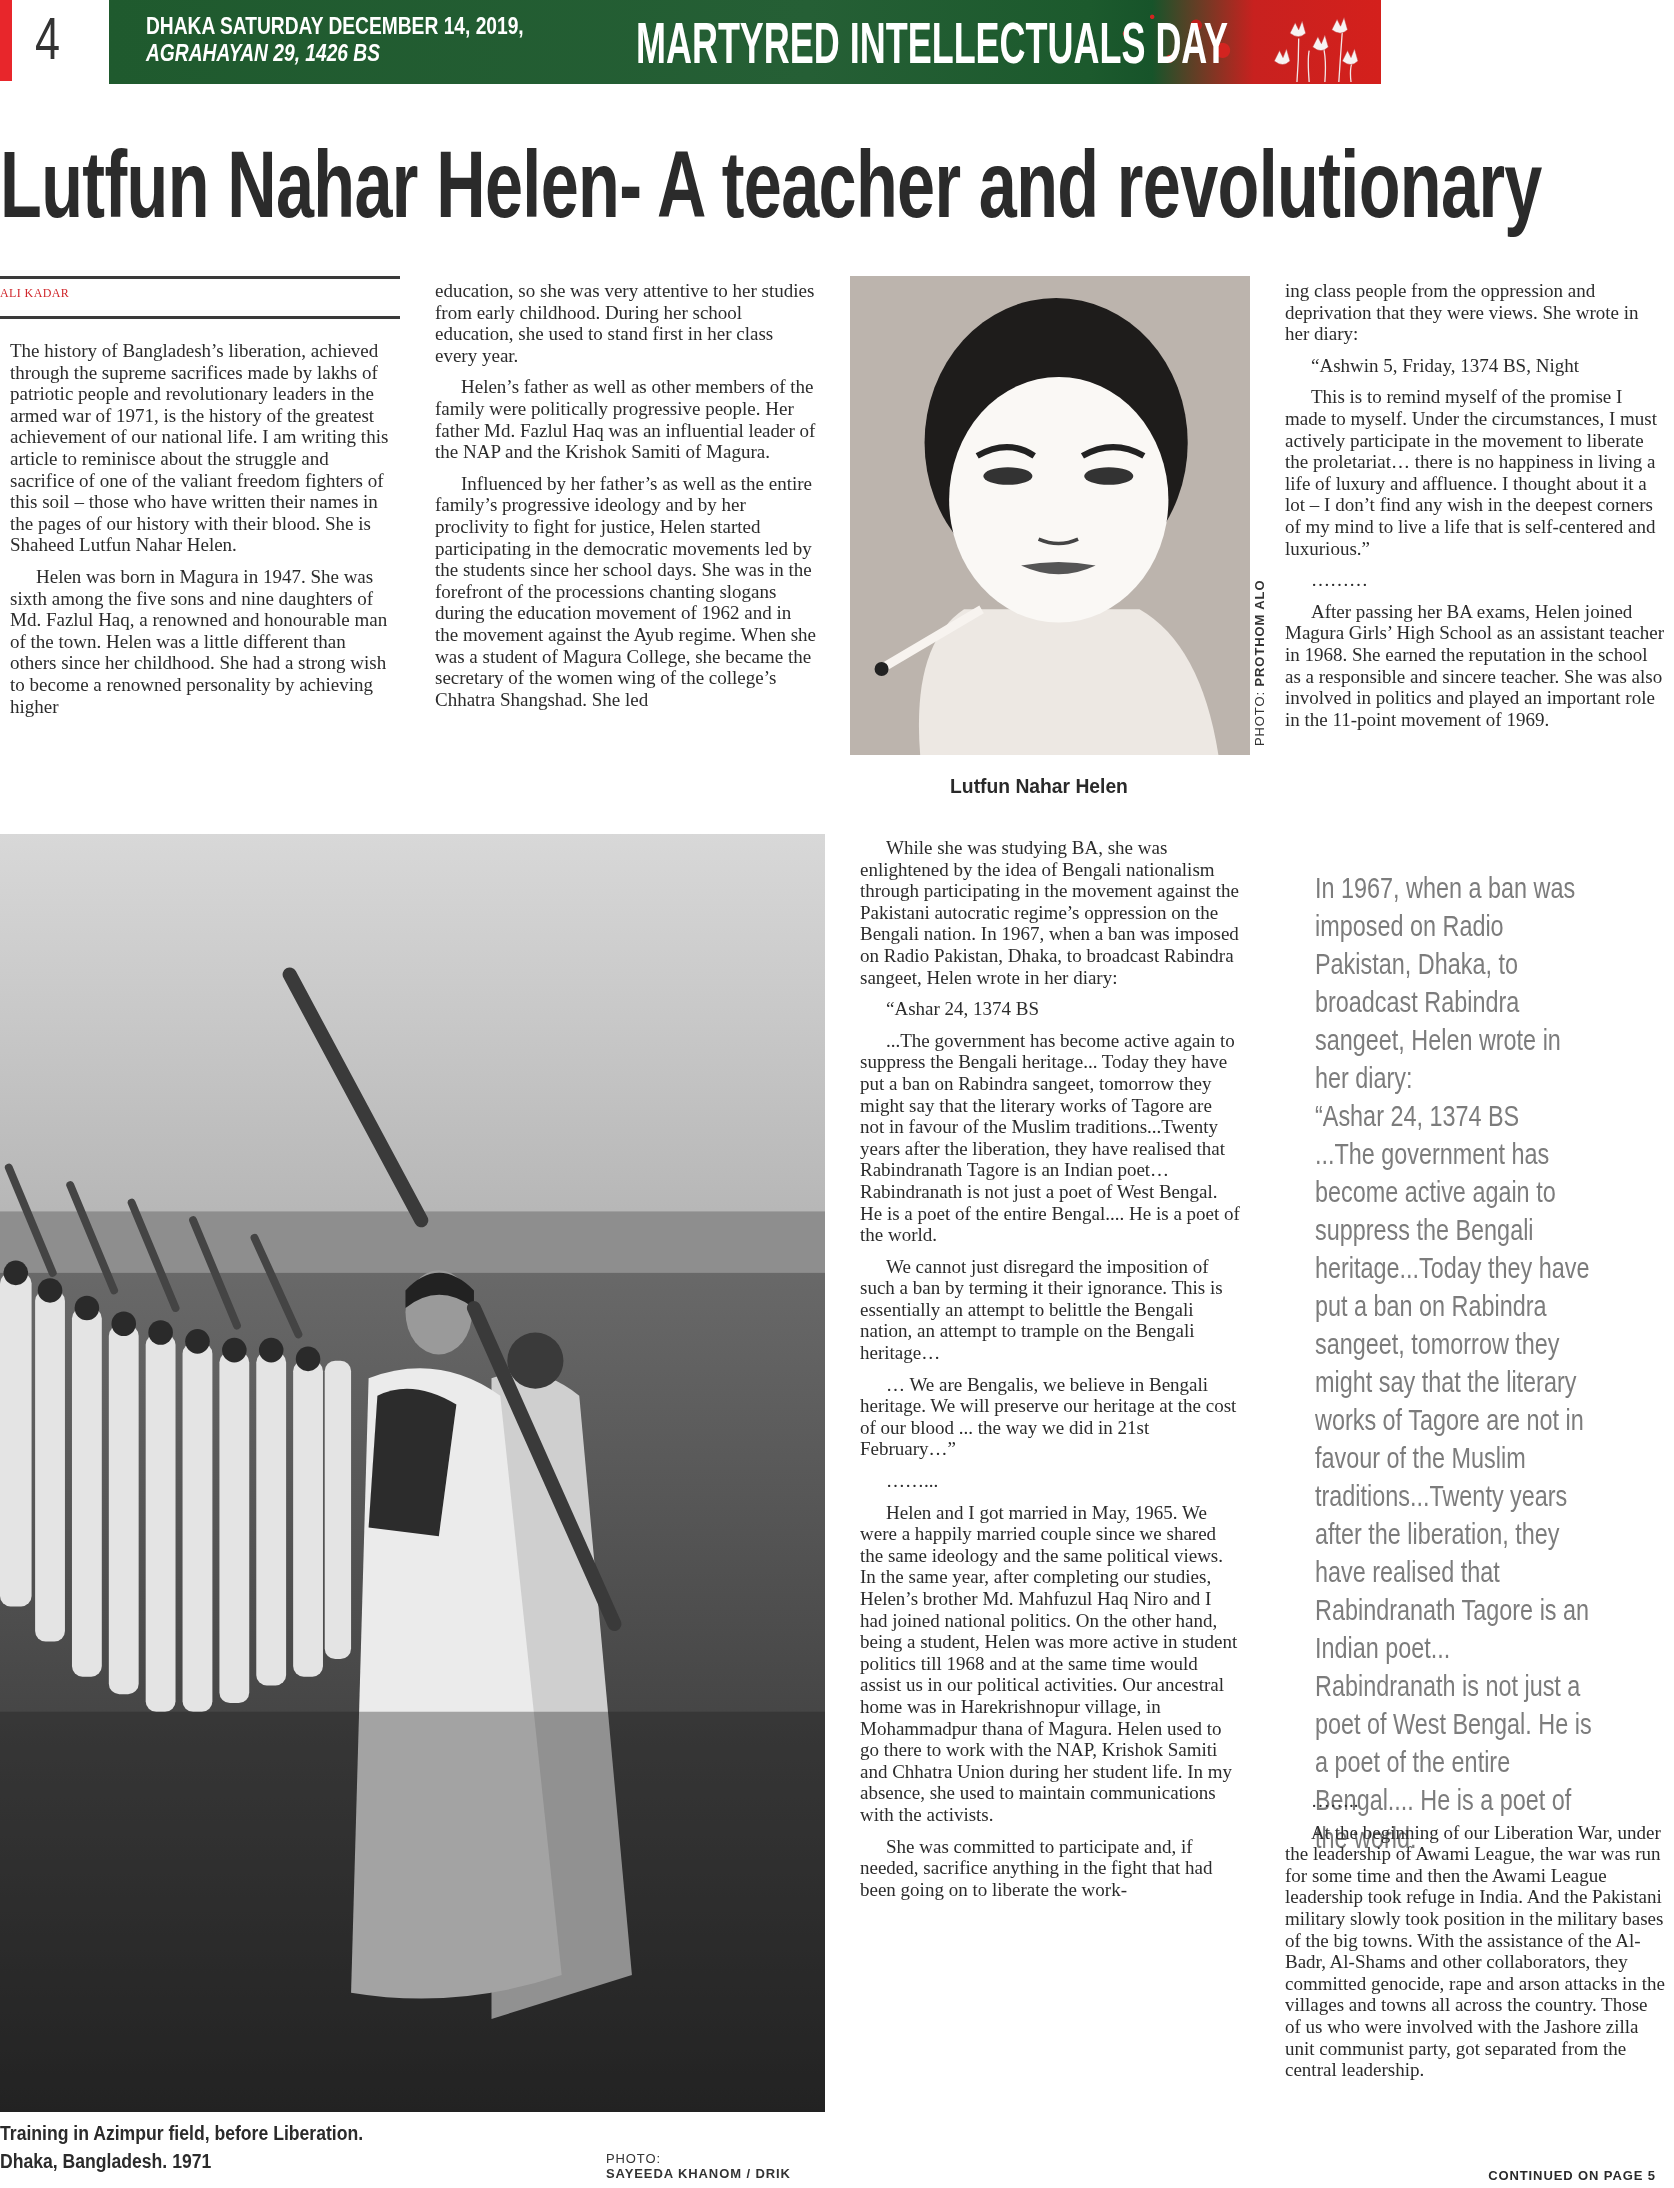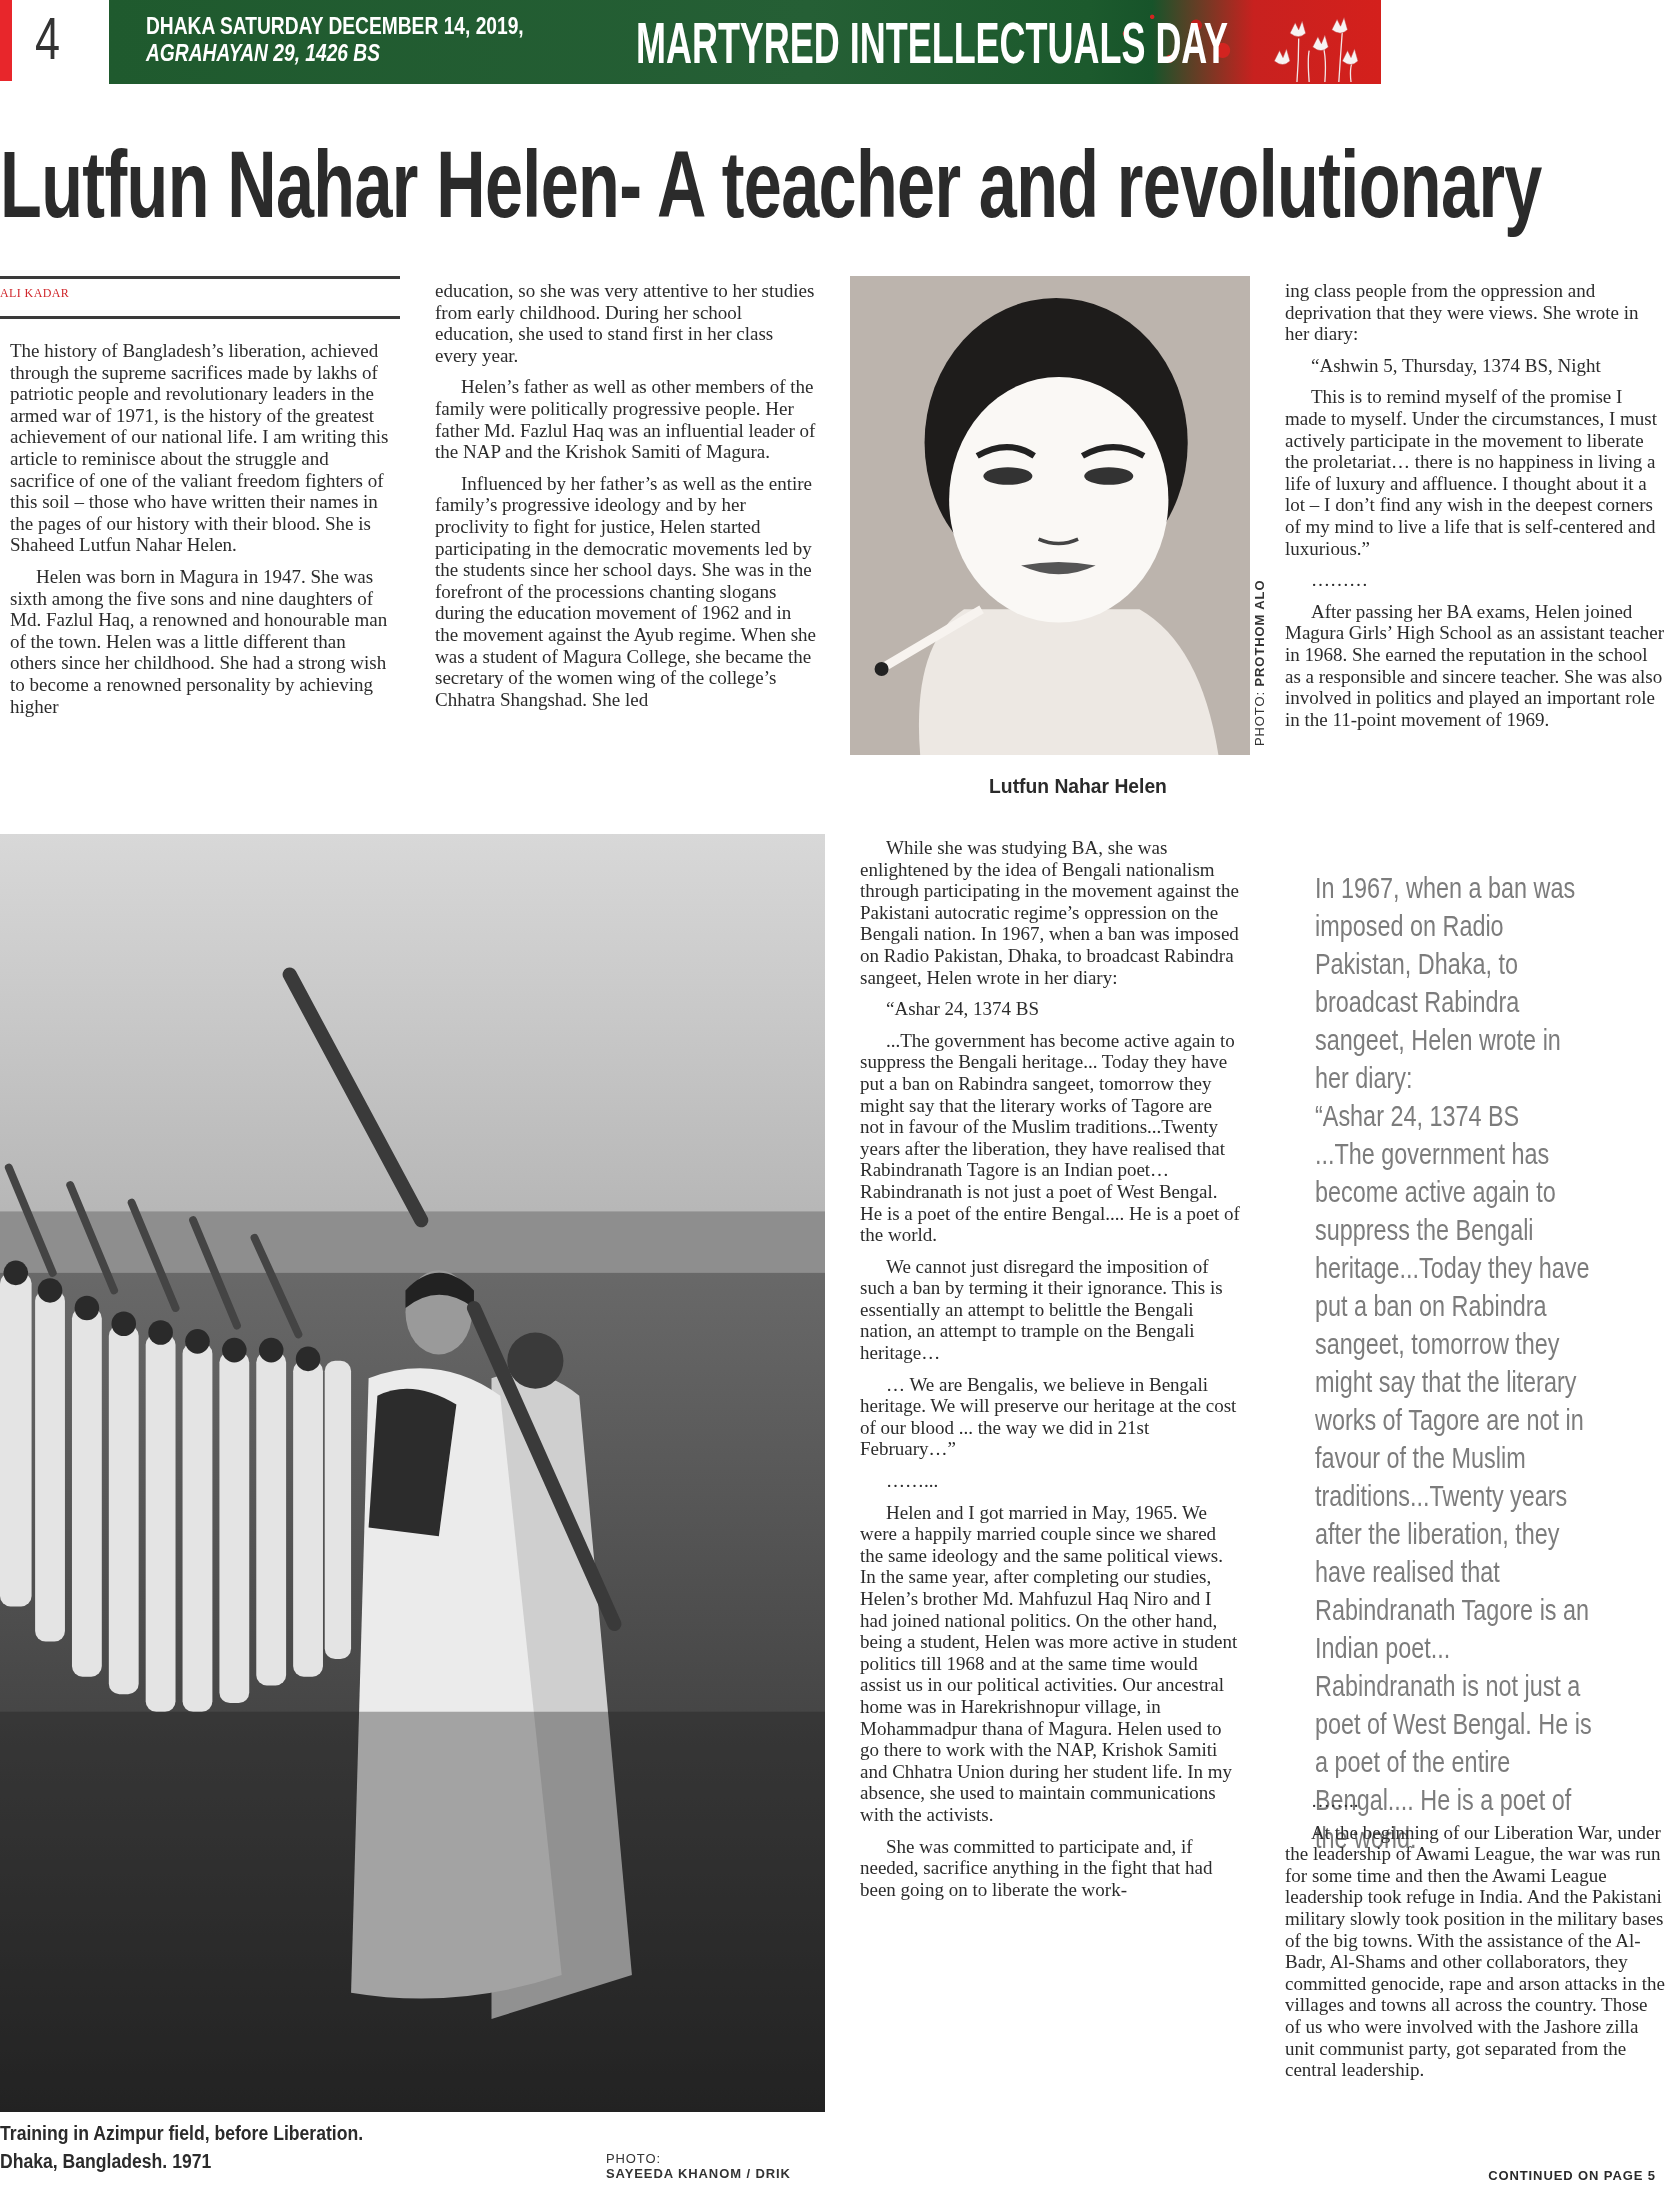--- a/index.html
+++ b/index.html
@@ -31,21 +31,21 @@
   .col p { margin:10px; }
   .col p.ind { text-indent:26px; }
   .byline-rule { position:absolute; left:0; width:400px; height:2.6px; background:#3a3a3a; }
   .byline { position:absolute; left:0; top:286px; font-family:"Liberation Serif", serif; font-size:12px; color:#d0262b; letter-spacing:0.4px; }
 
   
   .portrait { position:absolute; left:850px; top:276px; width:400px; height:479px; background:#b9b2ab; overflow:hidden; }
   .portrait svg { width:100%; height:100%; display:block; }
   .credit-vertical { position:absolute; left:1252px; top:746px; transform:rotate(-90deg); transform-origin:left top; font-family:"Liberation Sans", sans-serif; font-size:13px; color:#333; white-space:nowrap; letter-spacing:0.9px; }
   .credit-vertical b { font-weight:700; }
-  .portrait-caption { position:absolute; left:878px; top:776px; width:400px; text-align:center; font-family:"Liberation Sans", sans-serif; font-weight:700; font-size:19.3px; color:#2a2a2a; }
+  .portrait-caption { position:absolute; left:839px; top:776px; width:400px; text-align:center; font-family:"Liberation Sans", sans-serif; font-weight:700; font-size:19.3px; color:#2a2a2a; }
 
   
   .big-photo { position:absolute; left:0; top:834px; width:825px; height:1278px; overflow:hidden;
     background:linear-gradient(180deg,#cfcfcf 0%,#bdbdbd 30%,#a5a5a5 55%,#777 70%,#4a4a4a 85%,#2e2e2e 100%); }
   .big-photo svg { width:100%; height:100%; display:block; }
   .photo-caption { position:absolute; left:0; top:2119px; font-family:"Liberation Sans", sans-serif; font-weight:700; font-size:20px; line-height:28px; color:#2b2b2b; transform:scaleX(0.88); transform-origin:left top; white-space:nowrap; }
   .photo-credit { position:absolute; left:606px; top:2151px; font-family:"Liberation Sans", sans-serif; font-size:13px; line-height:15px; color:#333; letter-spacing:0.9px; }
   .photo-credit b { font-weight:700; }
 
   
@@ -131,21 +131,21 @@
   <p class="ind">...The government has become active again to suppress the Bengali heritage... Today they have put a ban on Rabindra sangeet, tomorrow they might say that the literary works of Tagore are not in favour of the Muslim traditions...Twenty years after the liberation, they have realised that Rabindranath Tagore is an Indian poet… Rabindranath is not just a poet of West Bengal. He is a poet of the entire Bengal.... He is a poet of the world.</p>
   <p class="ind">We cannot just disregard the imposition of such a ban by terming it their ignorance. This is essentially an attempt to belittle the Bengali nation, an attempt to trample on the Bengali heritage…</p>
   <p class="ind">… We are Bengalis, we believe in Bengali heritage. We will preserve our heritage at the cost of our blood ... the way we did in 21st February…”</p>
   <p class="ind">……...</p>
   <p class="ind">Helen and I got married in May, 1965. We were a happily married couple since we shared the same ideology and the same political views. In the same year, after completing our studies, Helen’s brother Md. Mahfuzul Haq Niro and I had joined national politics. On the other hand, being a student, Helen was more active in student politics till 1968 and at the same time would assist us in our political activities. Our ancestral home was in Harekrishnopur village, in Mohammadpur thana of Magura. Helen used to go there to work with the NAP, Krishok Samiti and Chhatra Union during her student life. In my absence, she used to maintain communications with the activists.</p>
   <p class="ind">She was committed to participate and, if needed, sacrifice anything in the fight that had been going on to liberate the work-</p>
 </div>
 
 <div class="col" style="left:1275px; top:270px; width:400px;">
   <p>ing class people from the oppression and deprivation that they were views. She wrote in her diary:</p>
-  <p class="ind">“Ashwin 5, Thursday, 1374 BS, Night</p>
+  <p class="ind">“Ashwin 5, Friday, 1374 BS, Night</p>
   <p class="ind">This is to remind myself of the promise I made to myself. Under the circumstances, I must actively participate in the movement to liberate the proletariat… there is no happiness in living a life of luxury and affluence. I thought about it a lot – I don’t find any wish in the deepest corners of my mind to live a life that is self-centered and luxurious.”</p>
   <p class="ind">………</p>
   <p class="ind">After passing her BA exams, Helen joined Magura Girls’ High School as an assistant teacher in 1968. She earned the reputation in the school as a responsible and sincere teacher. She was also involved in politics and played an important role in the 11-point movement of 1969.</p>
 </div>
 
 <div class="pullquote">
   <p>In 1967, when a ban was imposed on Radio Pakistan, Dhaka, to broadcast Rabindra sangeet, Helen wrote in her diary:</p>
   <p>“Ashar 24, 1374 BS</p>
   <p>...The government has become active again to suppress the Bengali heritage...Today they have put a ban on Rabindra sangeet, tomorrow they might say that the literary works of Tagore are not in favour of the Muslim traditions...Twenty years after the liberation, they have realised that Rabindranath Tagore is an Indian poet... Rabindranath is not just a poet of West Bengal. He is a poet of the entire Bengal.... He is a poet of the world.</p>
 </div>

